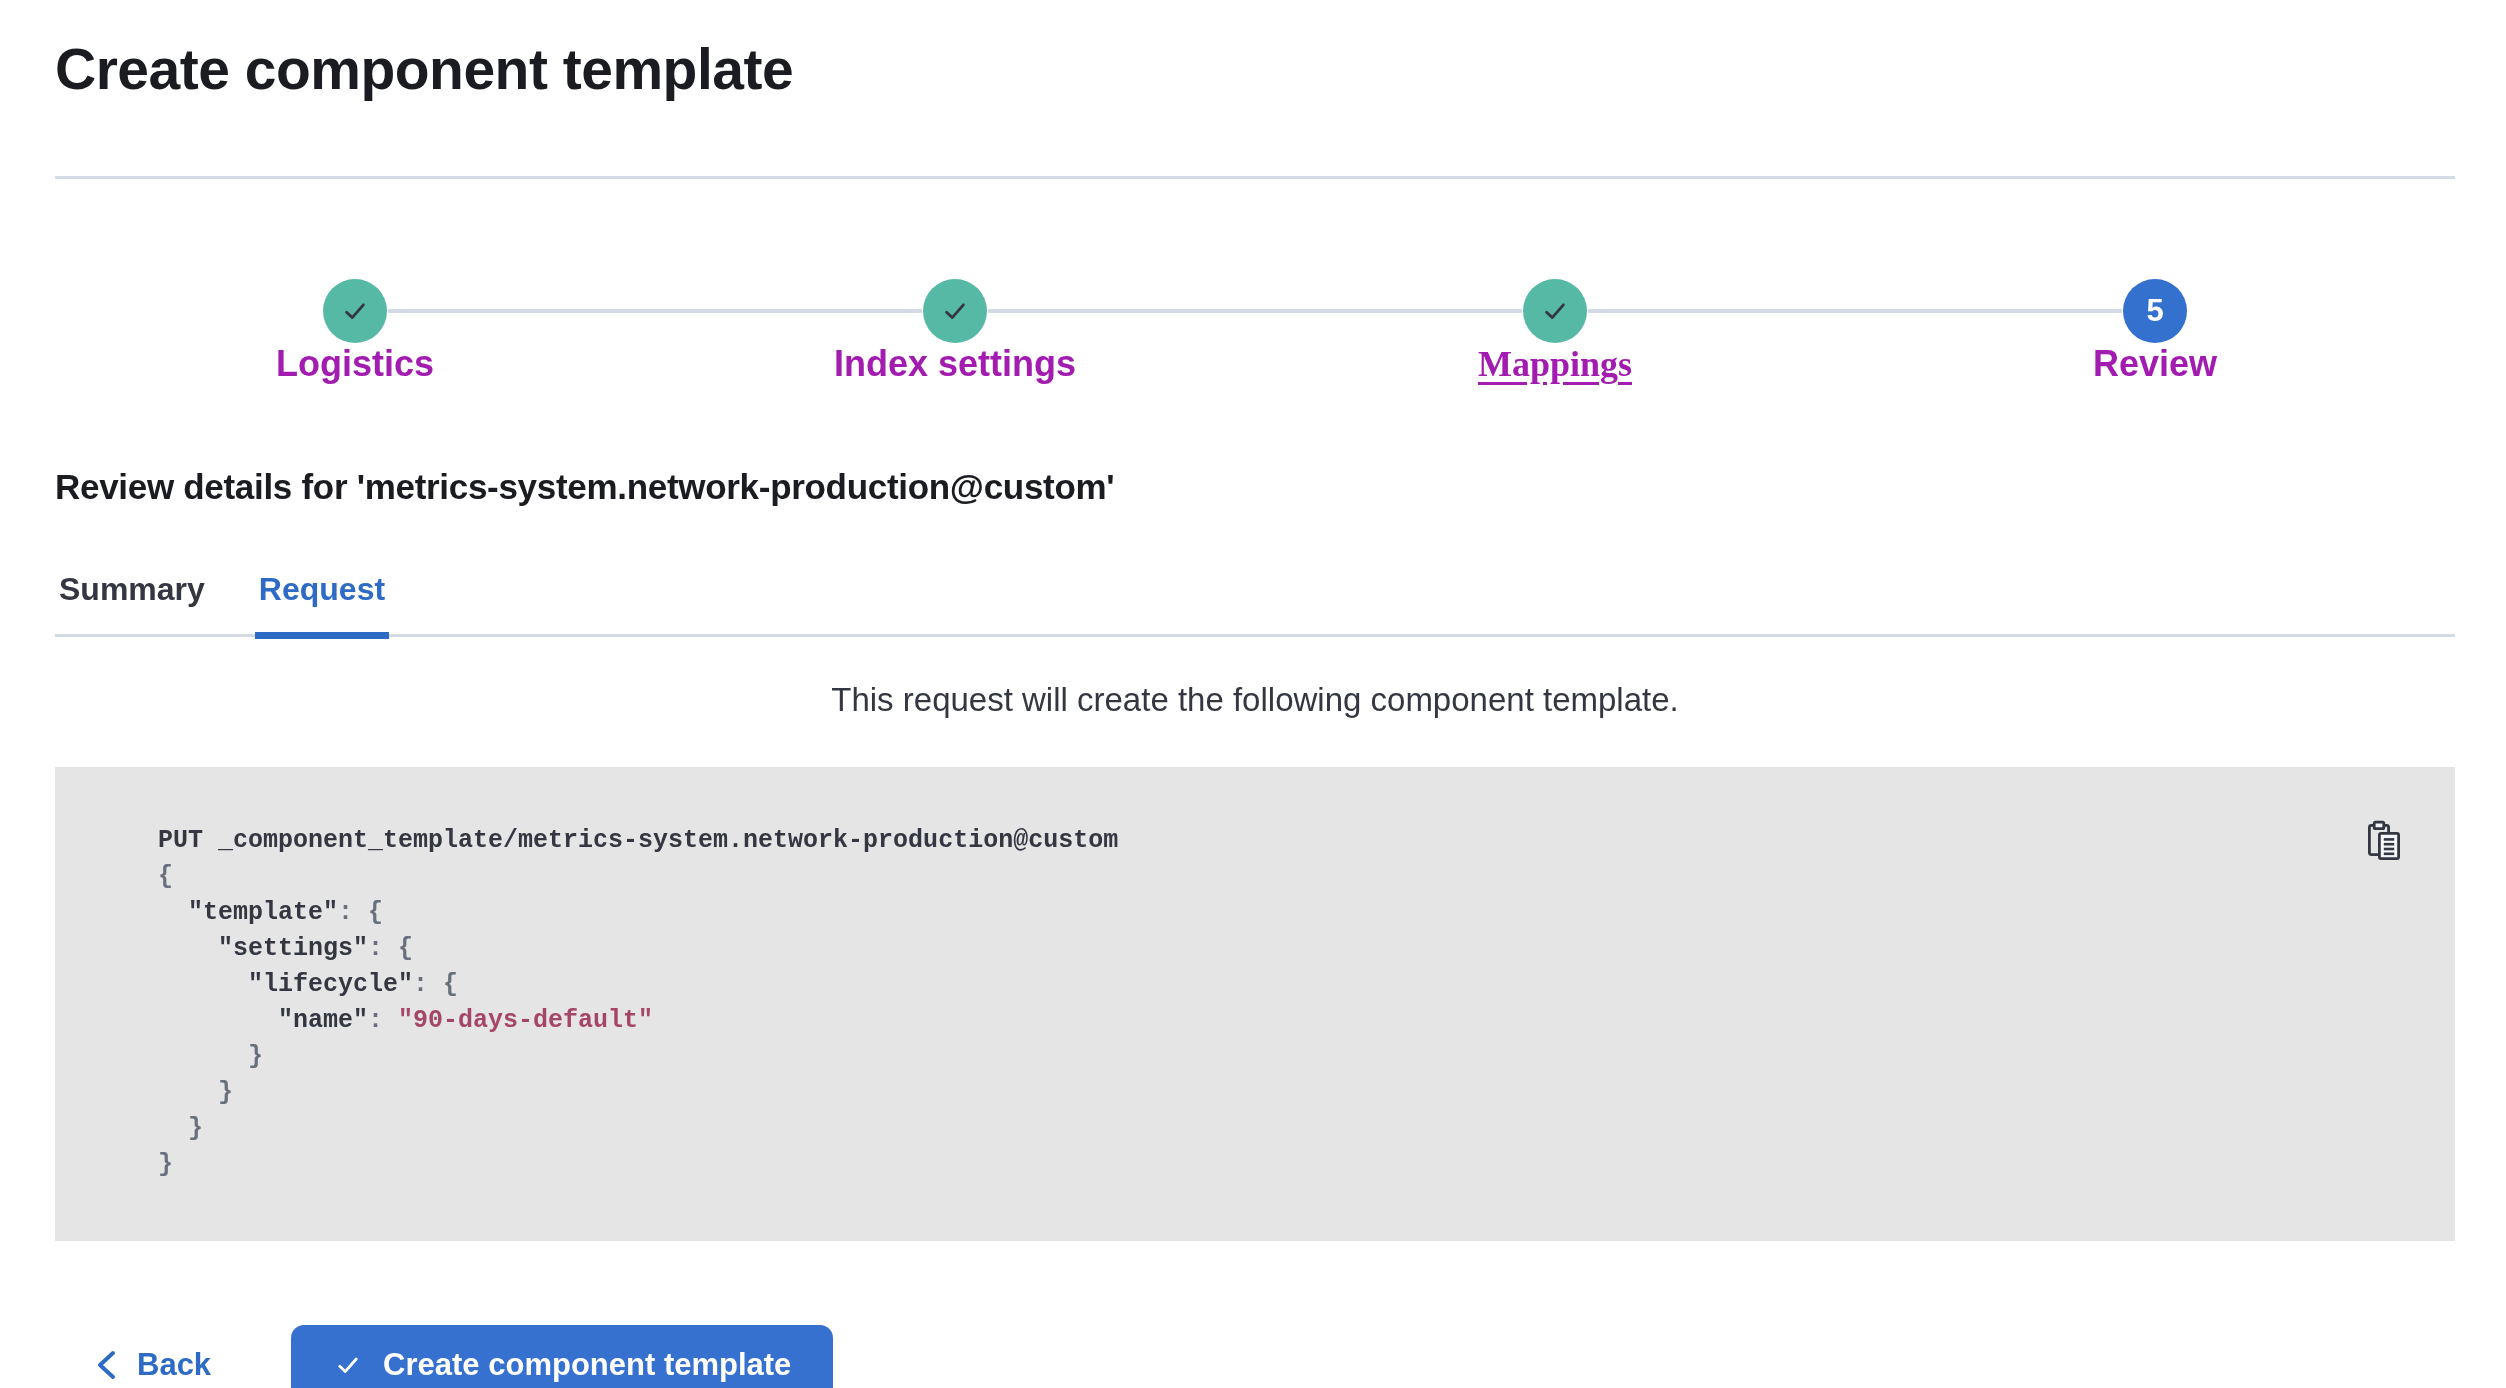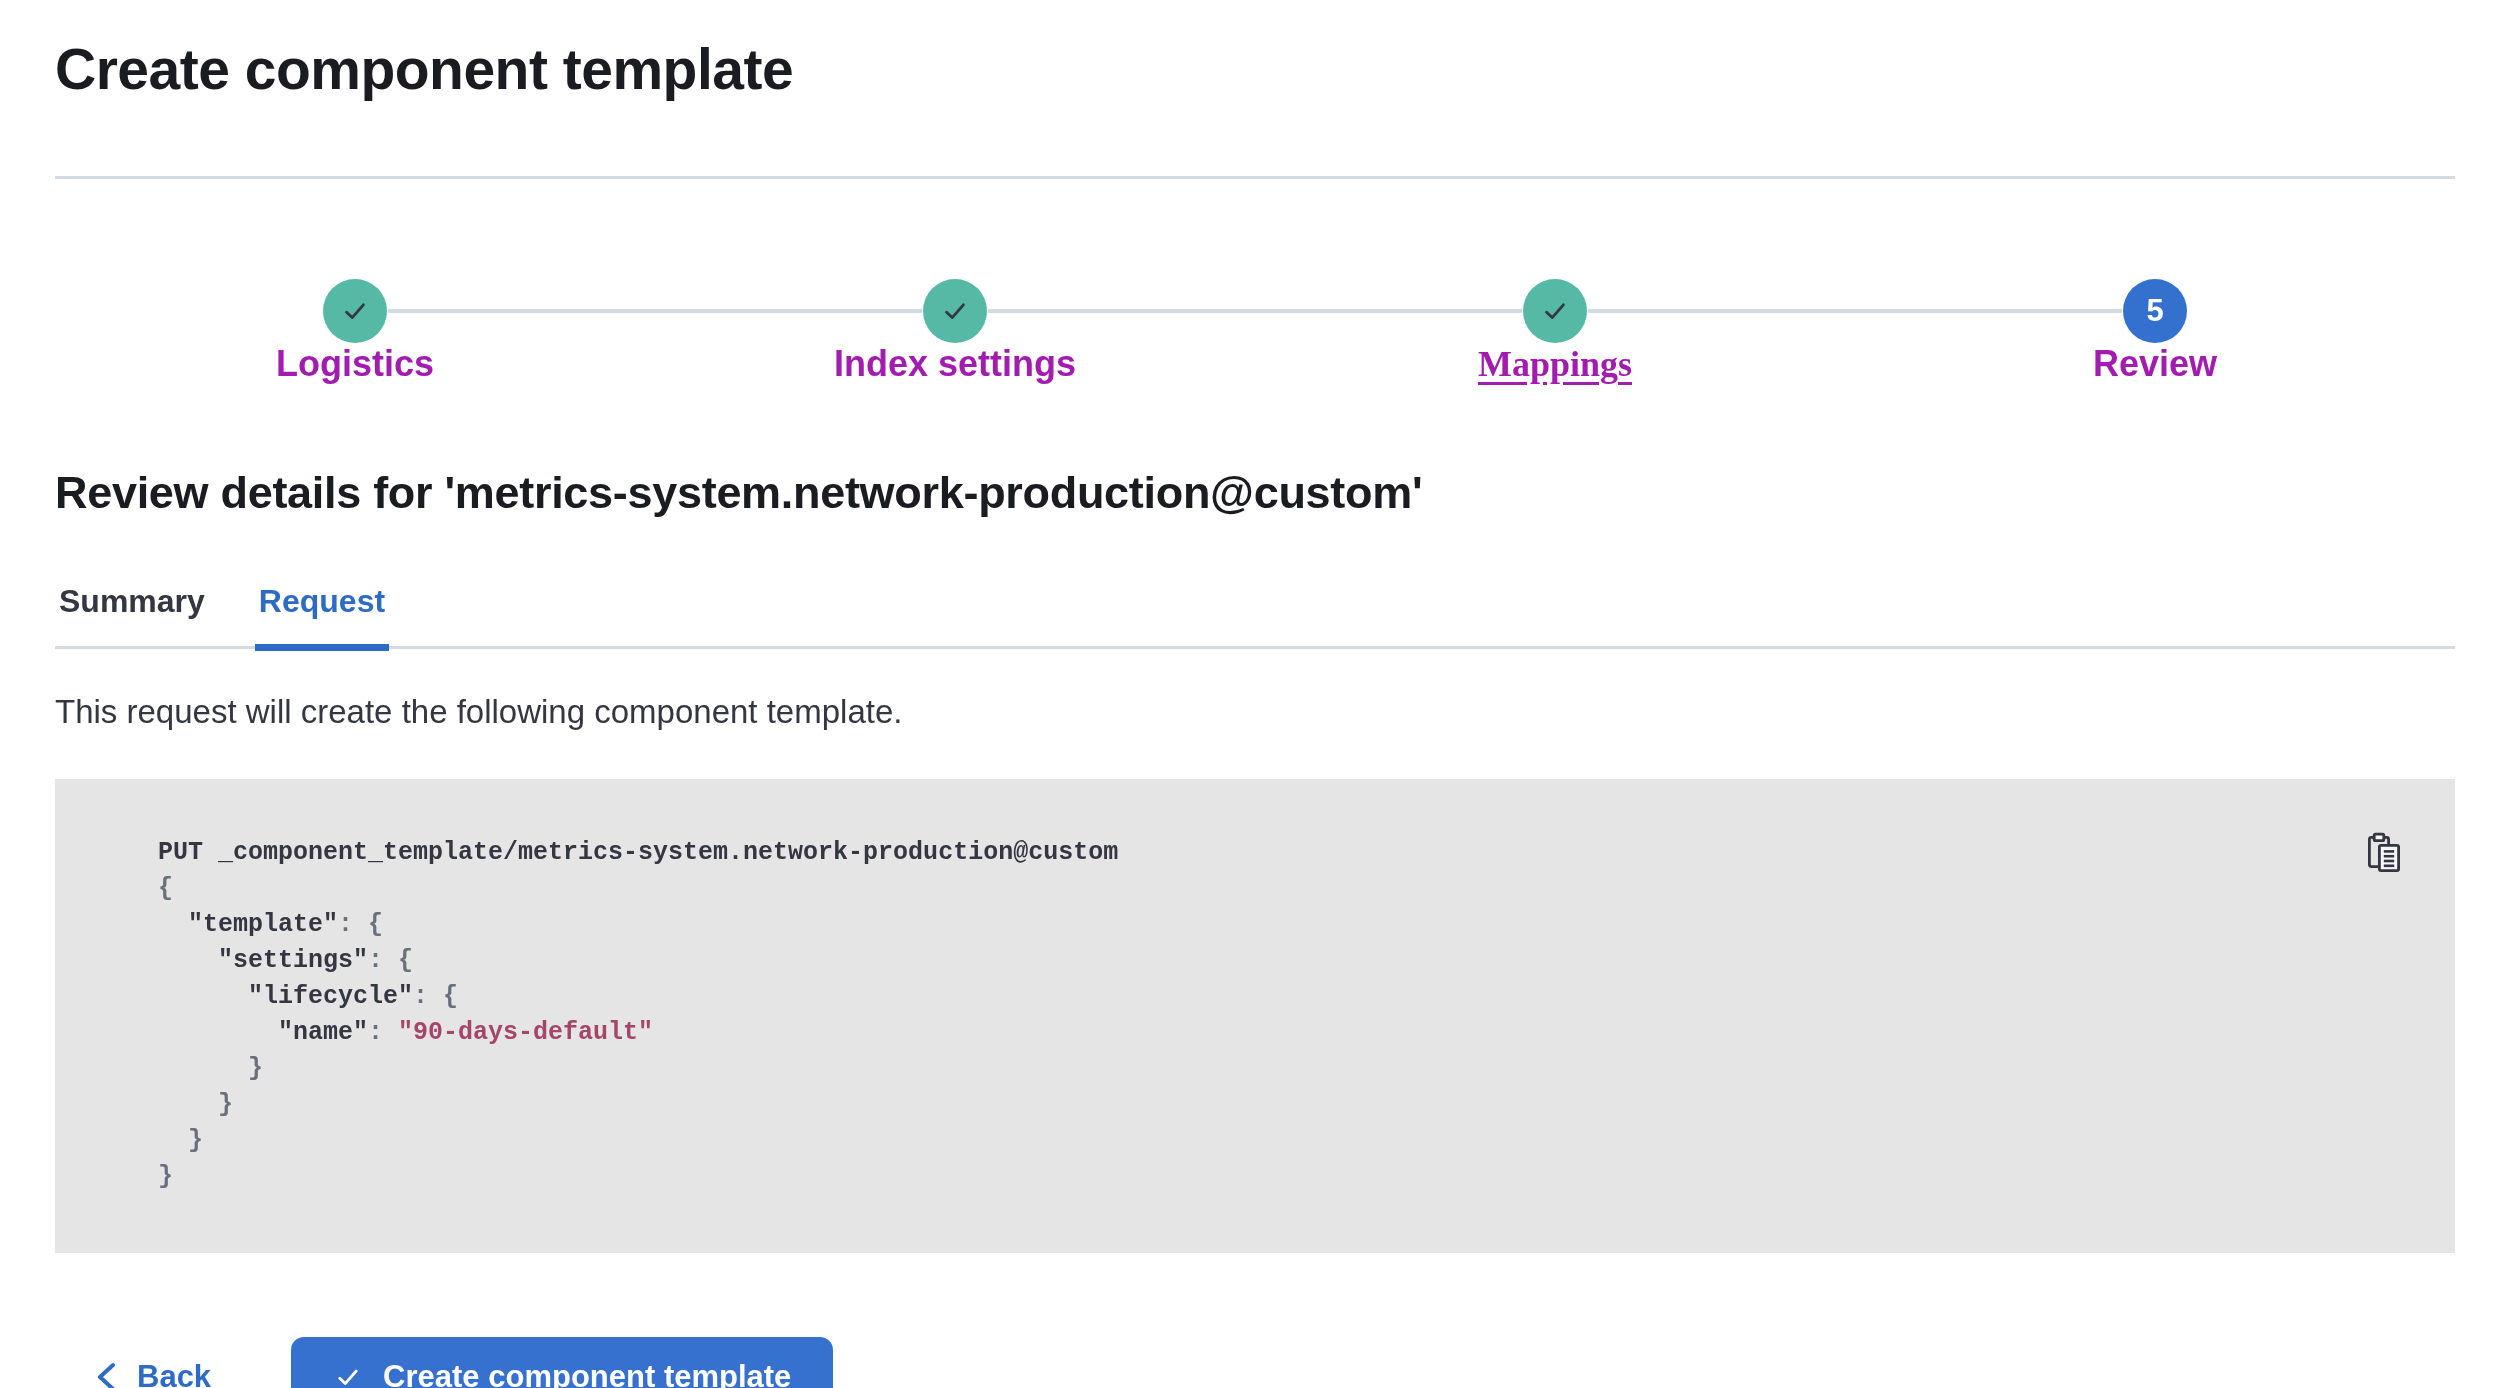--- a/index.html
+++ b/index.html
@@ -61,21 +61,21 @@
   .step-label.underlined {
     text-decoration: underline;
     text-decoration-thickness: 3px;
     text-underline-offset: 6px;
     font-family: Liberation Serif, serif;
   }
 
   
   .review-heading {
     margin-top: 82px;
-    font-size: 45px;
+    font-size: 35px;
     font-weight: 700;
     color: #1a1c21;
     letter-spacing: -0.3px;
   }
 
   
   .tabs {
     display: flex;
     gap: 46px;
     margin-top: 56px;
@@ -93,20 +93,21 @@
   .tab.active {
     color: #2e6bc4;
     border-bottom-color: #2e6bc4;
   }
 
   
   .request-description {
     margin-top: 44px;
     font-size: 33px;
     color: #343741;
+    text-align: center;
   }
 
   
   .code-block {
     position: relative;
     margin-top: 48px;
     background: #e5e5e5;
     padding: 56px 56px 58px 103px;
     font-weight: bold;
   }

